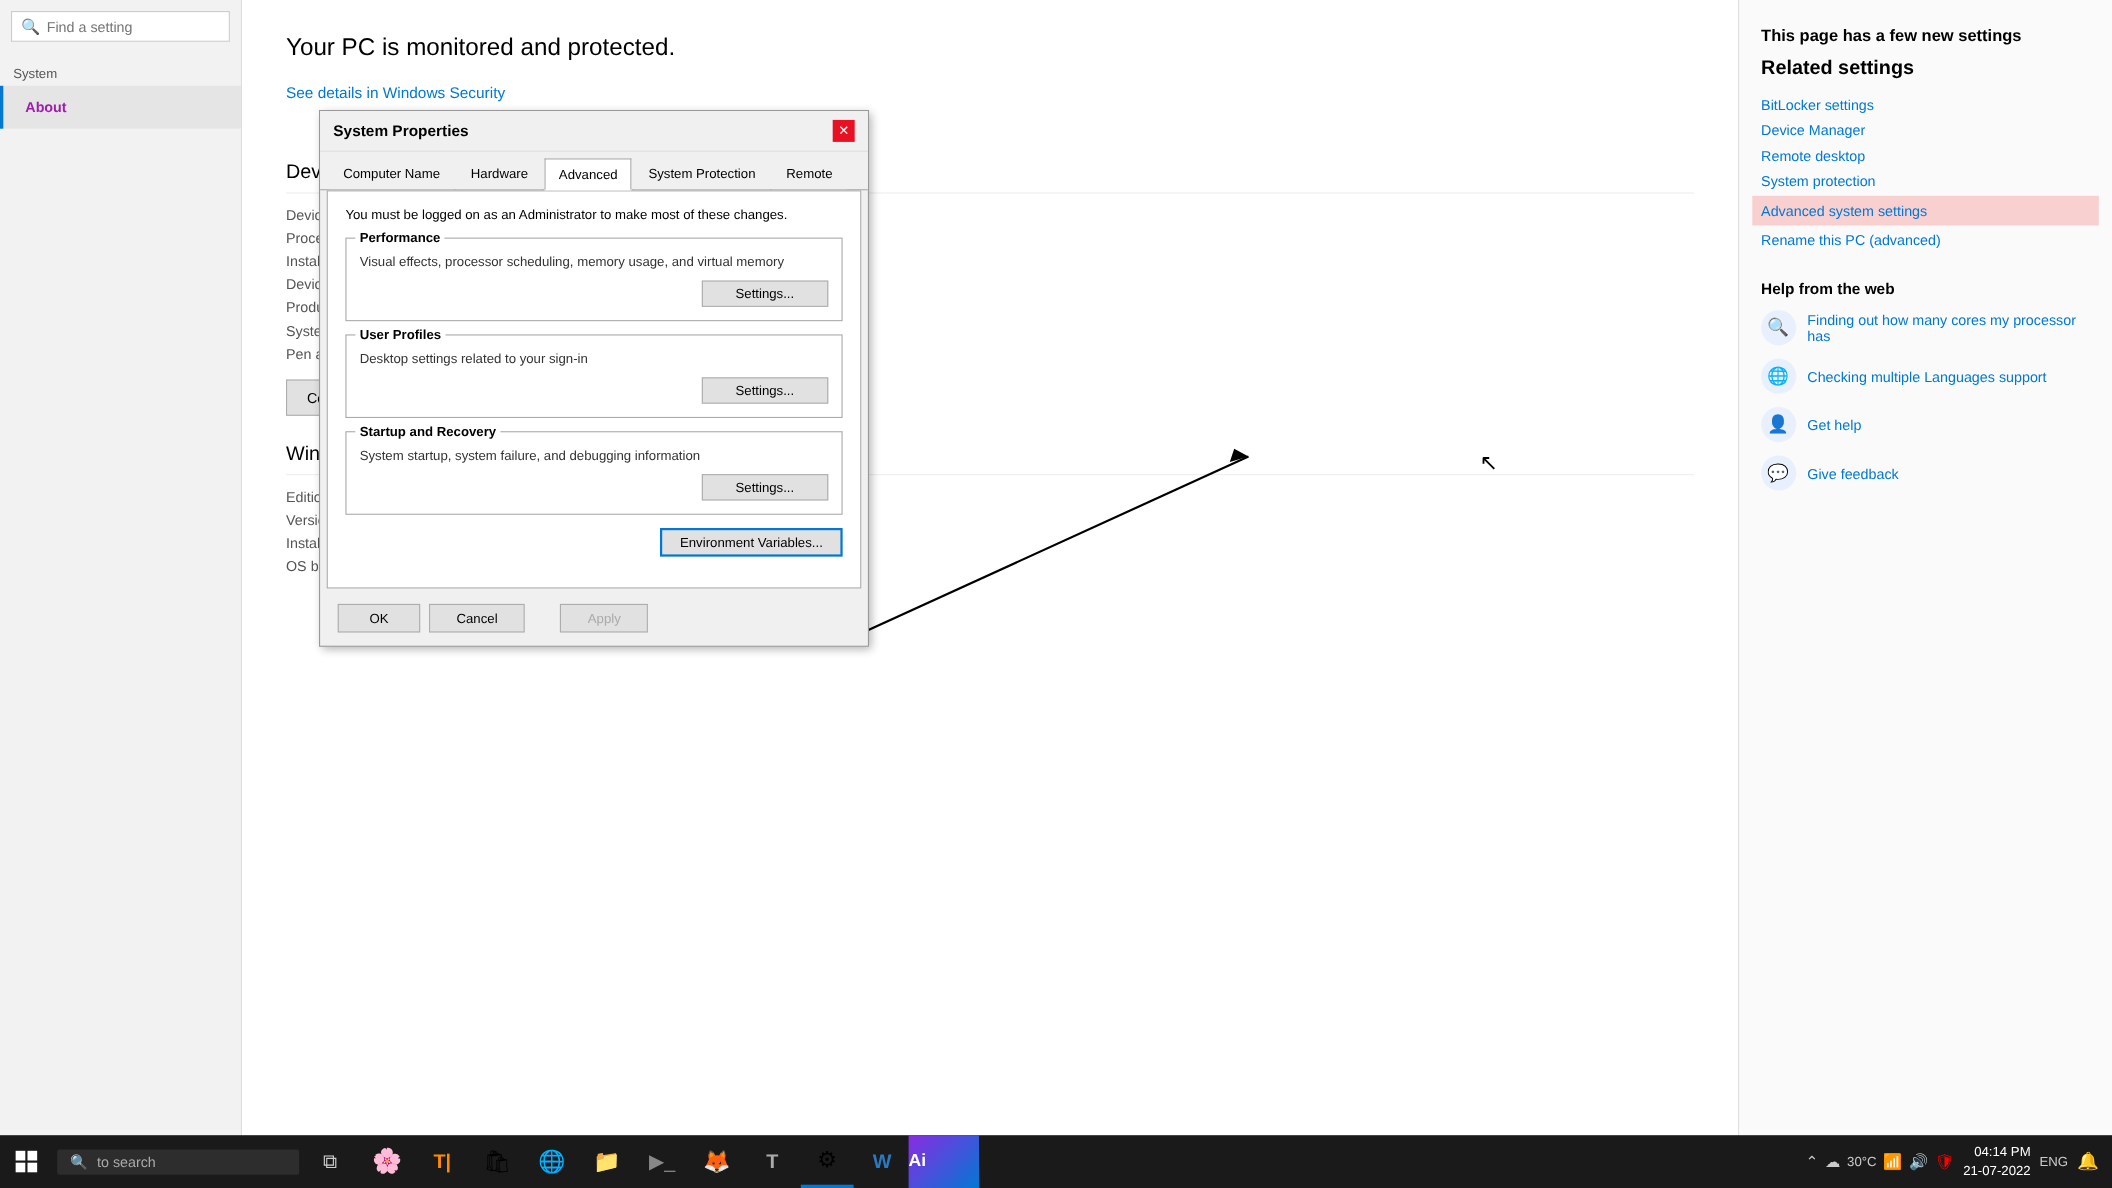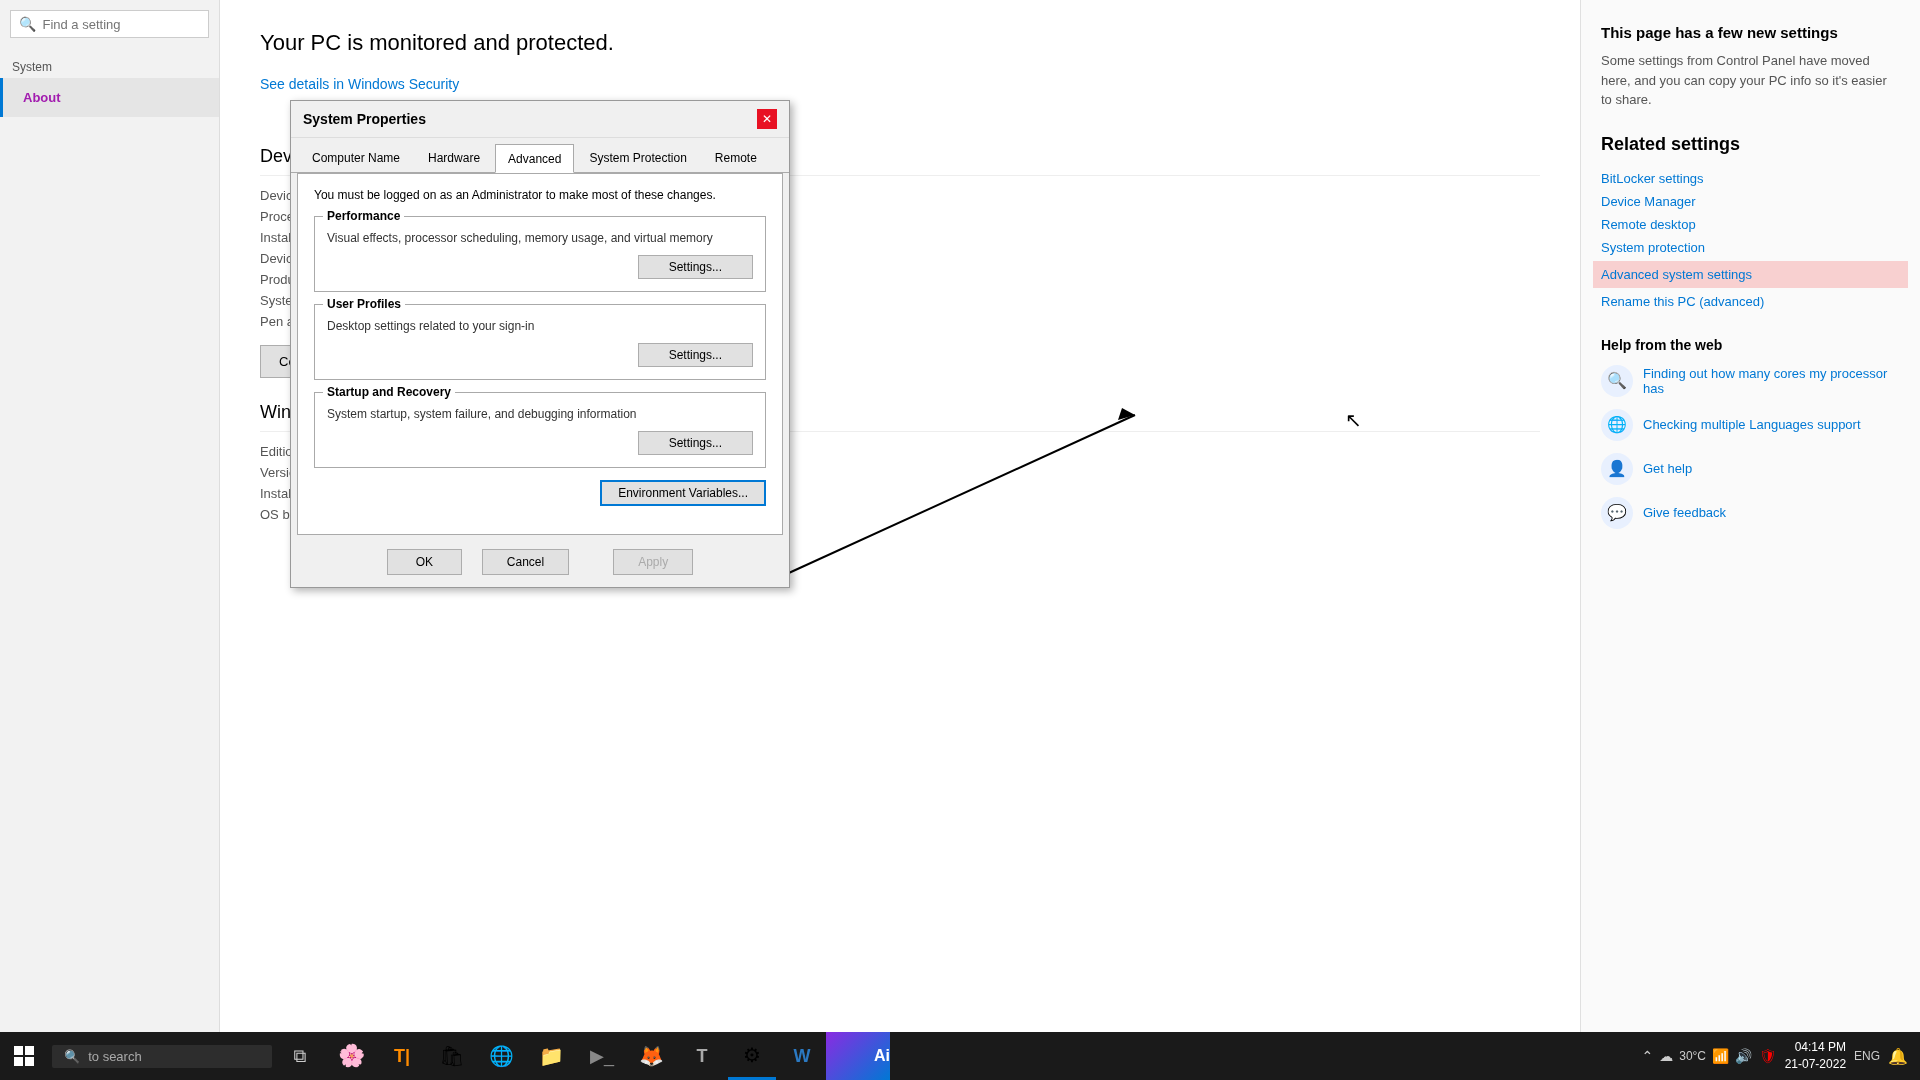--- a/index.html
+++ b/index.html
@@ -345,22 +345,21 @@
     .env-vars-btn {
       padding: 4px 16px;
       background: #e1e1e1;
       border: 2px solid #0078d4;
       cursor: pointer;
       font-size: 12px;
     }
 
     .dialog-footer {
       display: flex;
-      justify-content: center;
-      gap: 20px;
+      gap: 8px;
       padding: 8px 16px 12px;
     }
 
     .dialog-footer-btn {
       padding: 5px 24px;
       background: #e1e1e1;
       border: 1px solid #adadad;
       cursor: pointer;
       font-size: 12px;
       min-width: 75px;
@@ -471,21 +470,21 @@
       font-size: 16px;
       cursor: pointer;
       color: #ccc;
     }
 
     .taskbar-ai-icon {
       width: 64px;
       height: 48px;
       display: flex;
       align-items: center;
-      justify-content: flex-end;
+      justify-content: flex-start;
       cursor: pointer;
       background: linear-gradient(135deg, #8a2be2, #0078d4);
       color: #fff;
       font-size: 18px;
       font-weight: bold;
     }
   </style>
 </head>
 <body>
 
@@ -537,21 +536,20 @@
       <span class="info-value">21H2</span>
       <span class="info-label">Installed on</span>
       <span class="info-value">12-03-2021</span>
       <span class="info-label">OS build</span>
       <span class="info-value">19044.1826</span>
     </div>
   </div>
 
   <div class="right-panel">
     <div class="right-panel-title">This page has a few new settings</div>
-    <div class="right-panel-desc">Some settings from Control Panel have moved here, and you can copy your PC info so it's easier to share.</div>
 
     <div class="related-settings-title">Related settings</div>
 
     <a class="related-link">BitLocker settings</a>
     <a class="related-link">Device Manager</a>
     <a class="related-link">Remote desktop</a>
     <a class="related-link">System protection</a>
     <a class="related-link highlighted">Advanced system settings</a>
     <a class="related-link">Rename this PC (advanced)</a>
 

